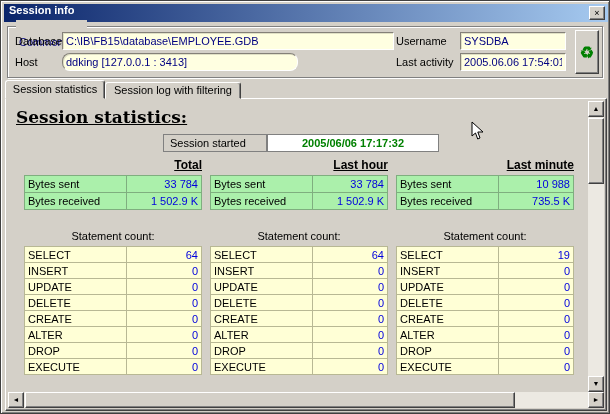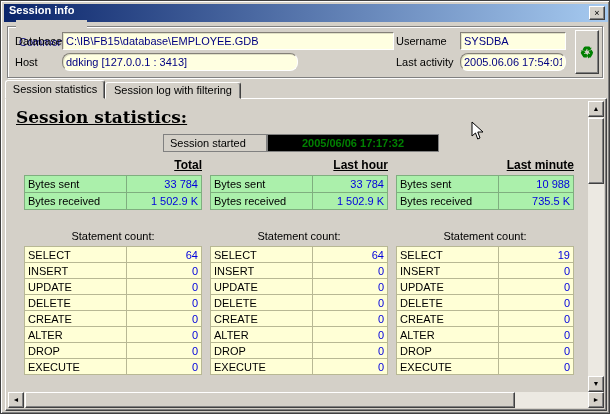--- a/index.html
+++ b/index.html
@@ -18,21 +18,21 @@
   .group{position:absolute;left:6px;top:25px;width:596px;height:52px;
     border:1px solid #808080;box-shadow:inset 1px 1px 0 #fff,1px 1px 0 #fff;}
   .group-label{position:absolute;left:8px;top:-7px;background:#d4d0c8;padding:16px 3px;color:#000080;}
   .lbl{position:absolute;color:#000;}
   .field{position:absolute;height:18px;background:#ffffe1;color:#000080;font-size:11px;
     border:1px solid;border-color:#848078 #fff #fff #848078;box-shadow:inset 1px 1px 0 rgba(0,0,0,.12);
     padding:0 3px;}
   .db-lbl{left:7px;top:8px;} .db-field{left:54px;top:5px;width:332px;}
   .host-lbl{left:7px;top:29px;} .host-field{left:54px;top:26px;width:236px;border-radius:8px;}
   .user-lbl{left:388px;top:8px;} .user-field{left:452px;top:5px;width:106px;}
-  .act-lbl{left:388px;top:29px;} .act-field{left:452px;top:26px;width:106px;border-radius:8px;}
+  .act-lbl{left:388px;top:29px;} .act-field{left:452px;top:26px;width:106px;}
   .refresh{position:absolute;right:3px;top:3px;width:24px;height:44px;background:#d4d0c8;
     border:1px solid;border-color:#fff #404040 #404040 #fff;box-shadow:inset -1px -1px 0 #808080;
     padding:0;cursor:default;}
   .refresh-ic{color:#008000;font-size:16px;font-weight:bold;}
   
   .tabs{position:absolute;left:4px;top:79px;height:19px;width:400px;z-index:3;}
   .tab{position:absolute;background:#d4d0c8;text-align:center;
     border:1px solid;border-top-left-radius:3px;border-top-right-radius:3px;cursor:default;}
   .tab.active{left:0;top:0;width:100px;height:19px;line-height:17px;z-index:4;
     border-color:#fff #404040 #d4d0c8 #fff;box-shadow:inset -1px 0 0 #808080;}
@@ -40,21 +40,21 @@
     border-color:#fff #404040 transparent #fff;box-shadow:inset -1px 0 0 #808080;}
   
   .page{position:absolute;left:4px;top:97px;width:602px;height:313px;background:#d4d0c8;
     border:1px solid;border-color:#fff #404040 #404040 #fff;box-shadow:inset -1px -1px 0 #808080;}
   .content{position:absolute;left:2px;top:2px;right:18px;bottom:18px;background:#d4d0c8;overflow:hidden;}
   .heading{position:absolute;left:8px;top:6px;font-family:"DejaVu Serif",serif;
     font-size:17px;font-weight:bold;text-decoration:underline;}
   .started-label{position:absolute;left:155px;top:33px;width:104px;height:18px;line-height:16px;
     background:#d4d0c8;border:1px solid #808080;padding-left:6px;}
   .started-value{position:absolute;left:259px;top:33px;width:172px;height:18px;line-height:16px;
-    background:#000000;border:1px solid #808080;color:#008000;font-weight:bold;text-align:center;}
+    background:#ffffff;border:1px solid #808080;color:#008000;font-weight:bold;text-align:center;}
   .col{position:absolute;top:0;width:178px;height:100%;}
   .c0{left:16px;} .c1{left:202px;} .c2{left:388px;}
   .col-h{position:absolute;top:57px;width:100%;text-align:right;font-weight:bold;font-size:12px;
     text-decoration:underline;}
   table{position:absolute;table-layout:fixed;border-collapse:collapse;width:178px;font-size:11px;}
   .bytes{top:74px;border:1px solid #7d7d7d;}
   .bytes td{background:#abf0ab;border:1px solid #7fae7f;height:17px;padding:0 3px;overflow:hidden;white-space:nowrap;}
   .bytes .bv{text-align:right;color:#0000dd;}
   .sc-label{position:absolute;top:129px;width:100%;text-align:center;}
   .stmt{top:145px;border:1px solid #7d7d7d;}

